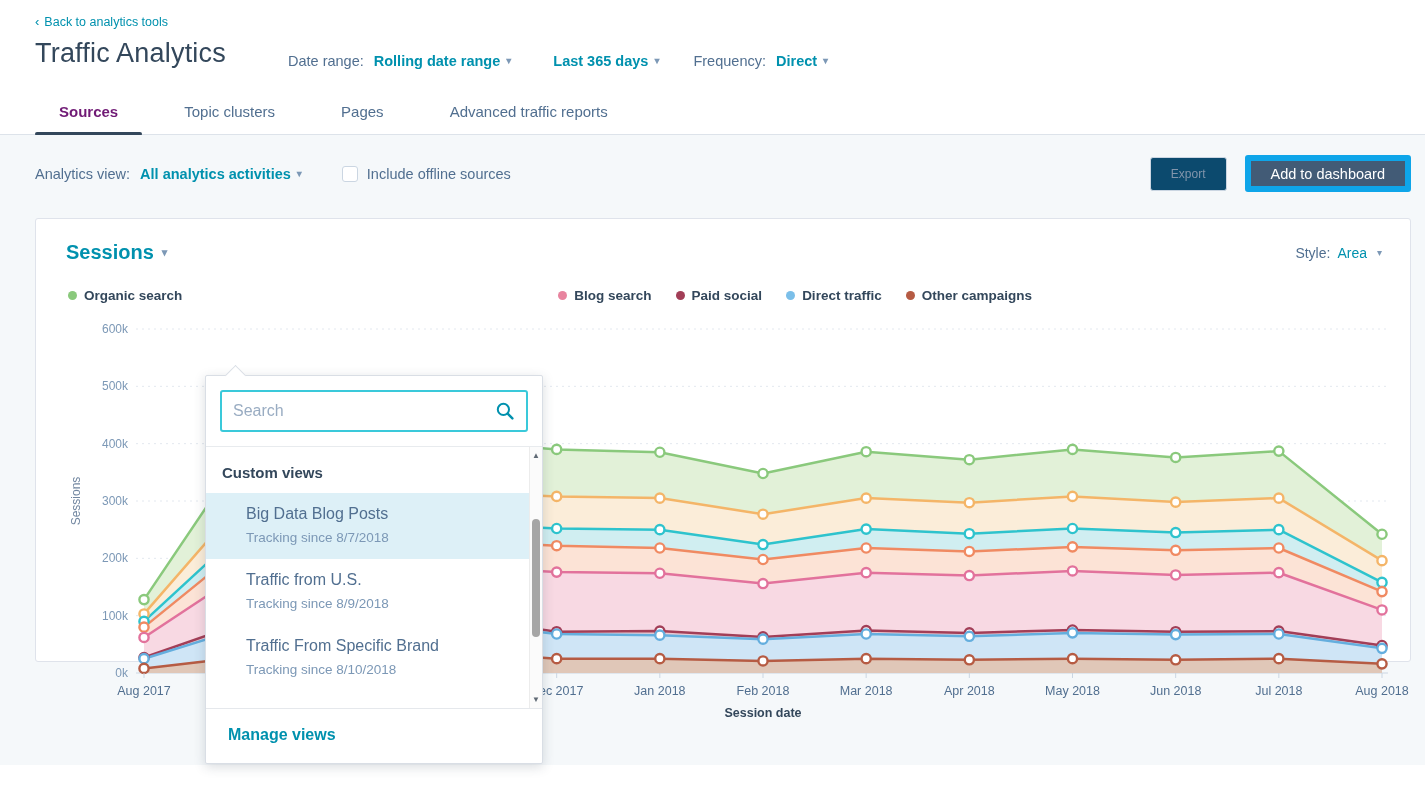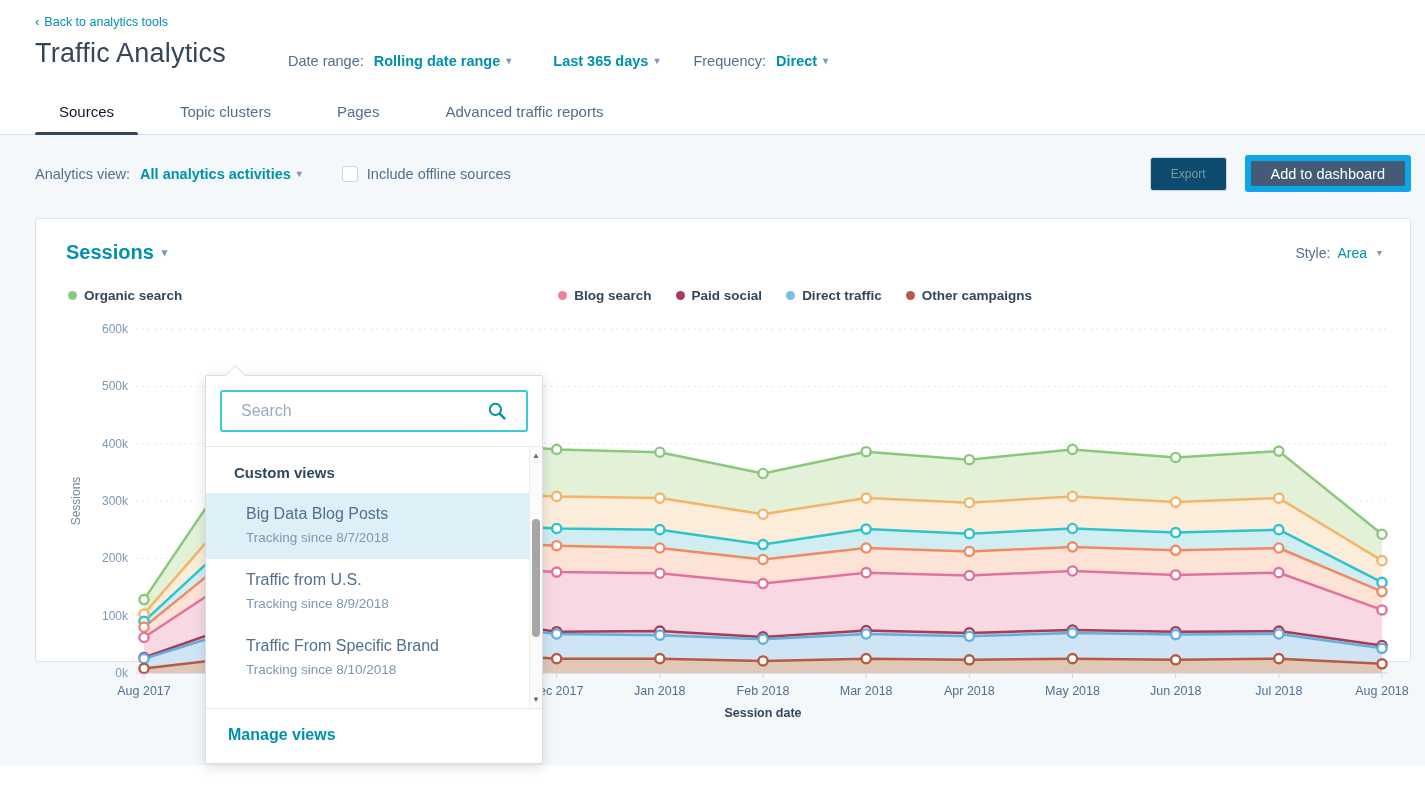--- a/index.html
+++ b/index.html
@@ -18,21 +18,21 @@
   .dd-trigger { display:inline-flex; align-items:center; gap:6px; color:#0091ae;
     font-weight:bold; background:none; border:none; font-size:14.5px; cursor:pointer;
     font-family:inherit; }
   .caret { color:#7c98b6; font-size:10px; line-height:1; }
   .gap-lg { margin-left:42px; } .gap-md { margin-left:34px; }
 
   
   .tabs { display:flex; margin:34px 0 0 35px; }
   .tab { font-size:15px; color:#516f90; padding:0 24px 14px 24px; cursor:pointer;
     position:relative; white-space:nowrap; margin-right:18px; }
-  .tab.active { color:#0f172a; font-weight:normal; }
+  .tab.active { color:#701a75; font-weight:bold; }
   .tab.active::after { content:""; position:absolute; left:0; right:0; bottom:-2px;
     height:4px; border-radius:3px; background:#33475b; }
   .tabs-divider { border-bottom:1px solid #dde3ea; }
 
   
   .page-body { background:#f5f8fa; height:630px; position:relative; }
 
   .controls-row { display:flex; align-items:center; padding:20px 14px 0 35px; font-size:14.5px; }
   .checkbox { width:16px; height:16px; border:1px solid #cbd6e2; border-radius:3px;
     background:#fff; display:inline-block; margin:0 9px 0 40px; cursor:pointer; }
@@ -68,27 +68,27 @@
   .ylab { font-size:12px; fill:#7186a0; text-anchor:middle; }
 
   
   .popover { position:absolute; left:205px; top:240px; width:338px; background:#fff;
     border:1px solid #d9dee5; border-radius:2px; box-shadow:0 3px 12px rgba(45,62,80,.18);
     z-index:20; }
   .popover-arrow { position:absolute; top:-8px; left:22px; width:15px; height:15px;
     background:#fff; border-left:1px solid #d9dee5; border-top:1px solid #d9dee5;
     transform:rotate(45deg); }
   .search-wrap { margin:14px; height:42px; border:2px solid #3ac9da; border-radius:3px;
-    display:flex; align-items:center; padding:0 19px; background:#fff; }
+    display:flex; align-items:center; padding:0 11px; background:#fff; }
   .search-input { flex:1; border:none; outline:none; font-size:16px; color:#33475b;
     font-family:inherit; background:transparent; }
   .search-input::placeholder { color:#99acc2; }
   .list { position:relative; border-top:1px solid #e8ebee; height:262px; overflow:hidden; }
   .list-inner { width:326px; }
-  .section-label { font-size:15px; font-weight:bold; color:#33475b; padding:17px 20px 12px 28px; }
+  .section-label { font-size:15px; font-weight:bold; color:#33475b; padding:17px 20px 12px 16px; }
   .view-item { padding:12px 20px 14px 40px; cursor:pointer; }
   .view-item.selected { background:#ddf0f7; }
   .view-title { font-size:16px; color:#516f90; }
   .view-sub { font-size:13.5px; color:#7c98b6; margin-top:7px; }
   
   .sb { position:absolute; top:0; right:0; width:13px; height:262px; background:#fbfbfb;
     border-left:1px solid #ececec; }
   .sb-btn { position:absolute; left:0; width:12px; height:14px; font-size:8px; color:#606a75;
     text-align:center; line-height:14px; cursor:pointer; }
   .sb-up { top:2px; } .sb-down { bottom:2px; }

